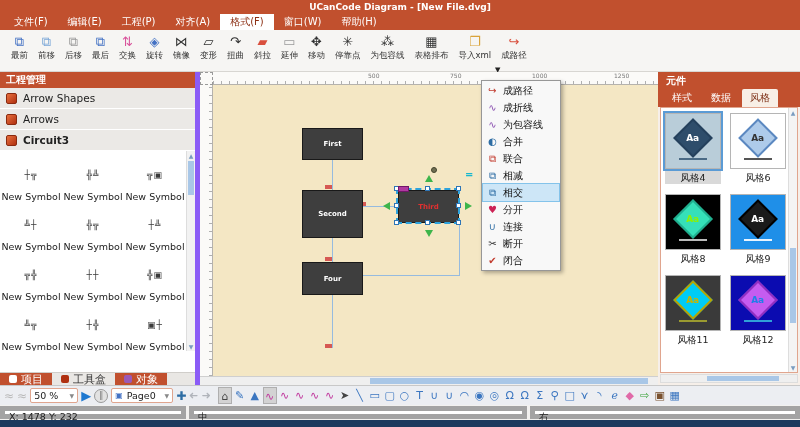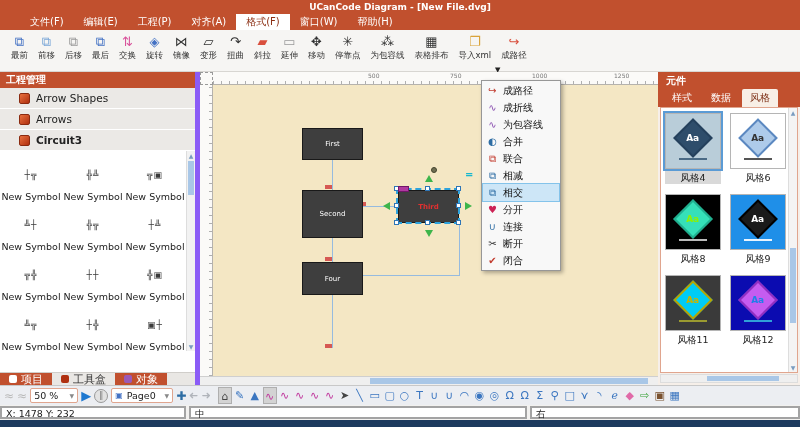--- a/index.html
+++ b/index.html
@@ -2,37 +2,37 @@
 <html><head>
 <meta charset="utf-8">
 <style>
   * { margin:0; padding:0; box-sizing:border-box; }
   html,body { width:800px; height:427px; overflow:hidden; font-family:"DejaVu Sans",sans-serif; background:#ECEBE9; }
   .abs { position:absolute; }
   #app { position:relative; width:800px; height:427px; background:#F6F5F3; }
 
   
   .titlebar { left:0; top:0; width:800px; height:14px; background:#C1502E; color:#fff; font-size:9px; line-height:14px; text-align:center; font-weight:bold; }
-  .menubar { left:0; top:14px; width:800px; height:16px; background:#C1502E; display:flex; padding-left:20px; }
+  .menubar { left:0; top:14px; width:800px; height:16px; background:#C1502E; display:flex; padding-left:4px; }
   .mi { color:#fff; font-size:10px; line-height:16px; padding:0 10px; white-space:nowrap; }
   .mi.active { background:#FFFFFF; color:#8B2E12; }
 
   
   .toolbar { left:0; top:30px; width:800px; height:42px; background:#F6F5F3; border-bottom:1px solid #D8D6D2; display:flex; align-items:flex-start; padding:3px 0 0 8px; gap:4px; }
   .tbtn { display:flex; flex-direction:column; align-items:center; padding:0 3px; }
   .tico { height:17px; font-size:13px; line-height:17px; }
   .tlbl { font-size:8.5px; color:#333; white-space:nowrap; }
   .ic-blue{color:#4472C4} .ic-lblue{color:#7BA7D7} .ic-gray{color:#9A9A9A} .ic-dark{color:#333}
   .ic-pink{color:#D9539B} .ic-red{color:#D94F3D} .ic-gold{color:#D9A33A}
   .menu-caret { left:495px; top:66px; font-size:7px; color:#222; }
 
   
   .left-panel { left:0; top:72px; width:200px; height:313px; background:#FFFFFF; border-right:5px solid #8b5cf6; }
   .lp-header { position:absolute; left:0; top:0; width:100%; height:16px; background:#C1502E; color:#fff; font-size:10px; font-weight:bold; line-height:16px; padding-left:6px; }
-  .lp-group { position:absolute; left:0; width:100%; height:21px; background:#EBE9E6; border-bottom:1px solid #fff; display:flex; align-items:center; gap:6px; padding-left:19px; font-size:10.5px; color:#222; }
+  .lp-group { position:absolute; left:0; width:100%; height:21px; background:#EBE9E6; border-bottom:1px solid #fff; display:flex; align-items:center; gap:6px; padding-left:6px; font-size:10.5px; color:#222; }
   .lp-gicon { width:11px; height:11px; border-radius:2px; background:linear-gradient(135deg,#E8703E,#B03010); border:1px solid #8A2A10; }
   .lp-grid { position:absolute; left:0; top:79px; right:9px; bottom:34px; display:grid; grid-template-columns:repeat(3,1fr); grid-auto-rows:50px; padding-top:3px; overflow:hidden; }
   .symcell { display:flex; flex-direction:column; align-items:center; justify-content:flex-end; }
   .symg { font-size:9px; letter-spacing:1px; color:#3A3A3A; height:30px; display:flex; align-items:center; }
   .symlbl { font-size:9.5px; color:#222; line-height:14px; }
   .lp-partial { position:absolute; left:0; right:9px; bottom:13px; height:21px; display:grid; grid-template-columns:repeat(3,1fr); overflow:hidden; }
   .pcell { text-align:center; font-size:6.5px; font-weight:bold; color:#222; line-height:8px; padding-top:2px; }
   .lp-vscroll { position:absolute; right:0; top:79px; bottom:34px; width:9px; background:#F2F2F2; border-left:1px solid #DDD; }
   .lp-vthumb { position:absolute; left:1px; right:1px; top:10px; height:34px; background:#A9C7E7; }
   .scroll-arrow { position:absolute; left:0; width:100%; text-align:center; font-size:6px; color:#7A9CC0; }
@@ -46,21 +46,21 @@
   .ccorner { position:absolute; left:0; top:0; width:13px; height:13px; background:#FBFAF8; border:1px dashed #999; }
   .hruler { position:absolute; left:13px; top:0; right:0; height:13px; background:#FBFAF8; border-bottom:1px solid #B5B2AD;
     background-image:repeating-linear-gradient(90deg,#AFAFAF 0 1px,transparent 1px 8px); background-size:100% 4px; background-position:0 9px; background-repeat:no-repeat; overflow:hidden; }
   .rlabel { position:absolute; top:0; font-size:6px; color:#777; }
   .vruler { position:absolute; left:0; top:13px; width:13px; bottom:9px; background:#FBFAF8; border-right:1px solid #B5B2AD;
     background-image:repeating-linear-gradient(0deg,#AFAFAF 0 1px,transparent 1px 8px); background-size:4px 100%; background-position:9px 0; background-repeat:no-repeat; }
   .ccontent { position:absolute; left:13px; top:13px; right:0; bottom:9px; background:#F4E7C4; overflow:hidden; }
   .chscroll { position:absolute; left:0; right:0; bottom:0; height:9px; background:#EFEFEF; border-top:1px solid #CFCFCF; }
   .chthumb { position:absolute; top:1px; bottom:1px; left:170px; right:10px; background:#A9C7E7; }
 
-  .fnode { position:absolute; background:#3E3E3E; border:1px solid #191919; color:#fff; font-size:7px; display:flex; align-items:center; justify-content:center; }
+  .fnode { position:absolute; background:#3E3E3E; border:1px solid #191919; color:#fff; font-size:7px; display:flex; align-items:center; justify-content:center;font-weight:bold; }
   .fnode.ellipse { border-radius:50%; }
   .conn { position:absolute; background:#96BBDF; }
   .amark { position:absolute; width:7px; height:4px; background:#D04040; opacity:.85; }
 
   .sel-border { position:absolute; left:183px; top:103px; width:64px; height:36px; border:2px dashed #2EA3DC; }
   .handle { position:absolute; width:5px; height:5px; background:#fff; border:1px solid #2E75B6; }
   .tri { position:absolute; width:0; height:0; border-style:solid; }
   .tri-up    { border-width:0 4px 7px 4px; border-color:transparent transparent #3DB54A transparent; }
   .tri-down  { border-width:7px 4px 0 4px; border-color:#3DB54A transparent transparent transparent; }
   .tri-left  { border-width:4px 7px 4px 0; border-color:transparent #3DB54A transparent transparent; }
@@ -105,21 +105,21 @@
   .pauseb { width:14px; height:14px; border-radius:50%; background:#E2E2E2; border:1px solid #9a9a9a; color:#777; font-size:8px; line-height:12px; text-align:center; }
   .plusb { color:#2E6DA4; font-size:12px; font-weight:bold; }
   .navarr { color:#B0B4BA; font-size:11px; }
   .tools { display:flex; gap:1px; margin-left:4px; }
   .tool { width:14px; height:17px; text-align:center; font-size:11px; line-height:17px; }
   .tool.sel { background:#D3D3D3; border:1px solid #AFAFAF; }
   .t-blue{color:#3B76C0}.t-mag{color:#C13A9E}.t-dark{color:#444}.t-pink{color:#E06AA8}.t-green{color:#3CA33C}.t-brown{color:#7A5230}
 
   
   .statusbar { left:0; top:405px; width:800px; height:15px; background:#F2F1EF; display:flex; gap:3px; align-items:center; }
-  .sfield { background:#fff; border:2px solid #a3a3a3; height:13px; font-size:9.5px; line-height:11px; padding:0 4px; color:#222; }
+  .sfield { background:#fff; border:5px solid #a3a3a3; height:13px; font-size:9.5px; line-height:11px; padding:0 4px; color:#222; }
   .navy { left:0; top:420px; width:800px; height:7px; background:#1C3A5E; }
 </style>
 </head>
 <body>
 
 <div id="app">
 
   <div class="abs titlebar">
     <span>UCanCode Diagram - [New File.dvg]</span>
   </div>

